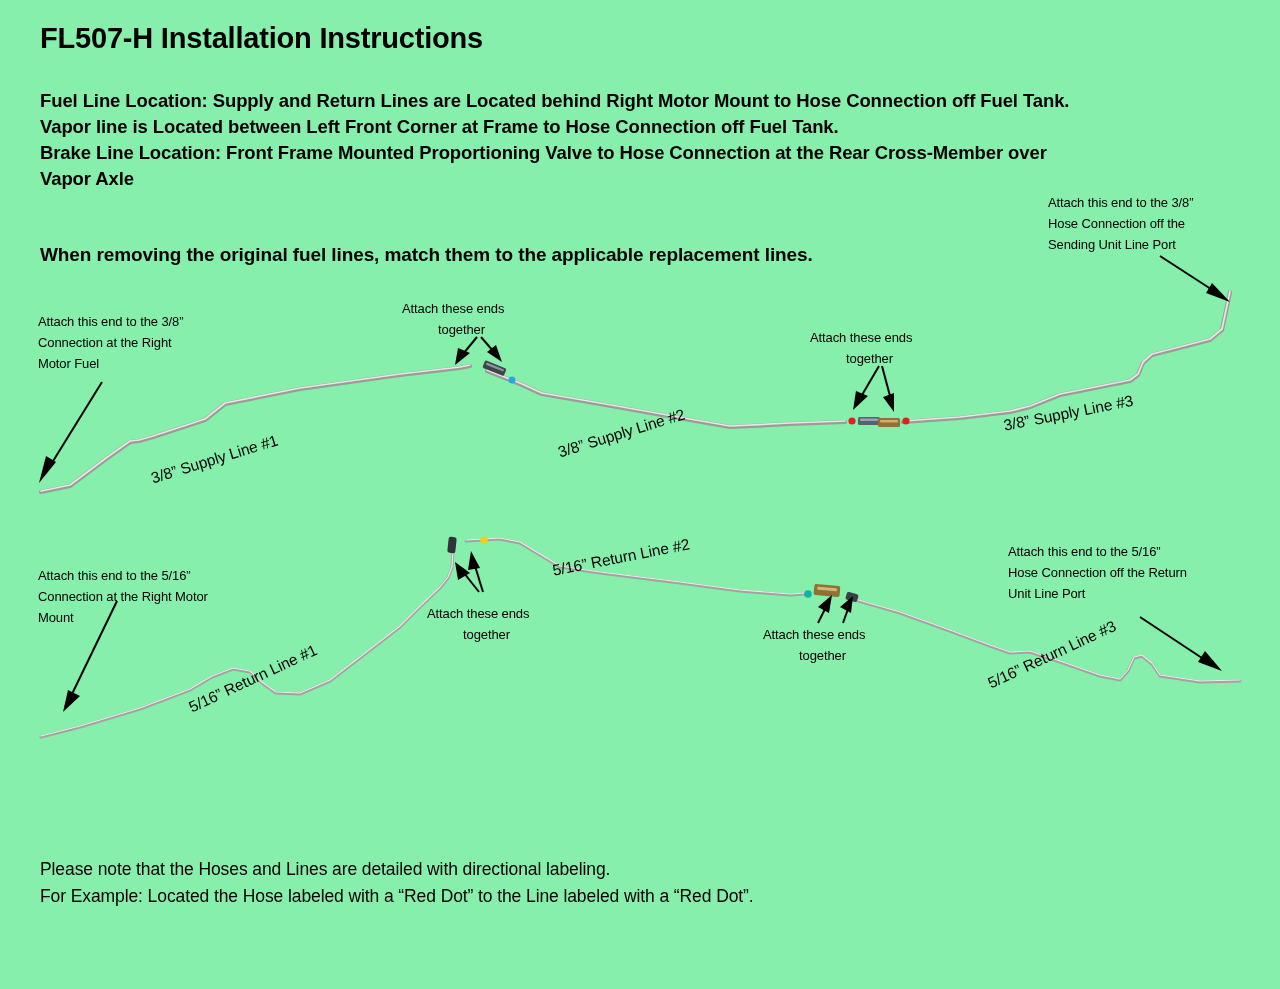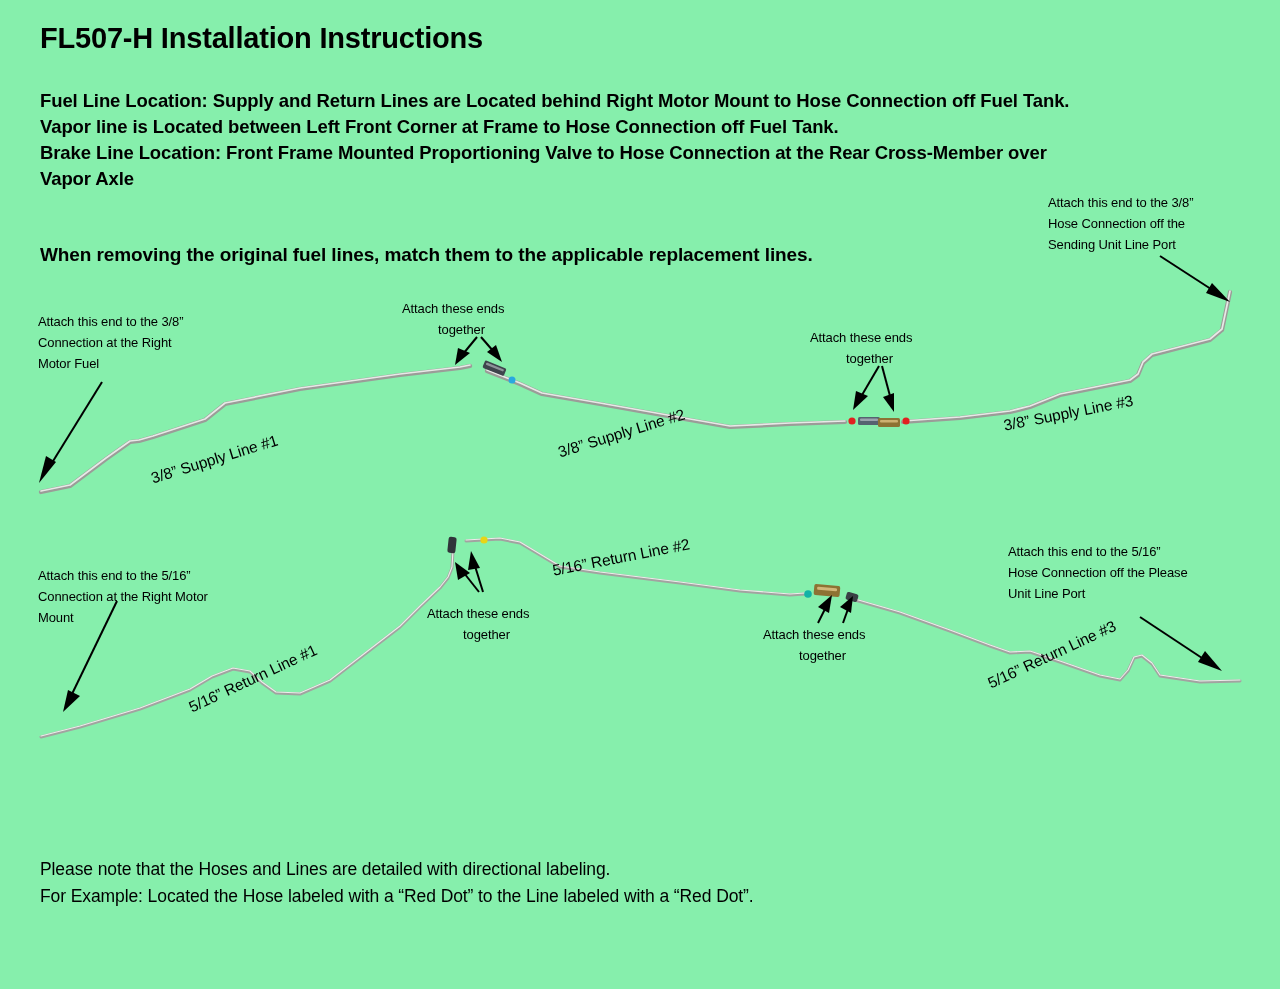--- a/index.html
+++ b/index.html
@@ -272,21 +272,21 @@
   </div>
 
   <div class="callout" id="callout-return-left">
     <div>Attach this end to the 5/16”</div>
     <div>Connection at the Right Motor</div>
     <div>Mount</div>
   </div>
 
   <div class="callout" id="callout-return-right">
     <div>Attach this end to the 5/16”</div>
-    <div>Hose Connection off the Please</div>
+    <div>Hose Connection off the Return</div>
     <div>Unit Line Port</div>
   </div>
 
   <div class="callout" id="callout-return-mid1">
     <div>Attach these ends</div>
     <div style="padding-left:36px">together</div>
   </div>
 
   <div class="callout" id="callout-return-mid2">
     <div>Attach these ends</div>

